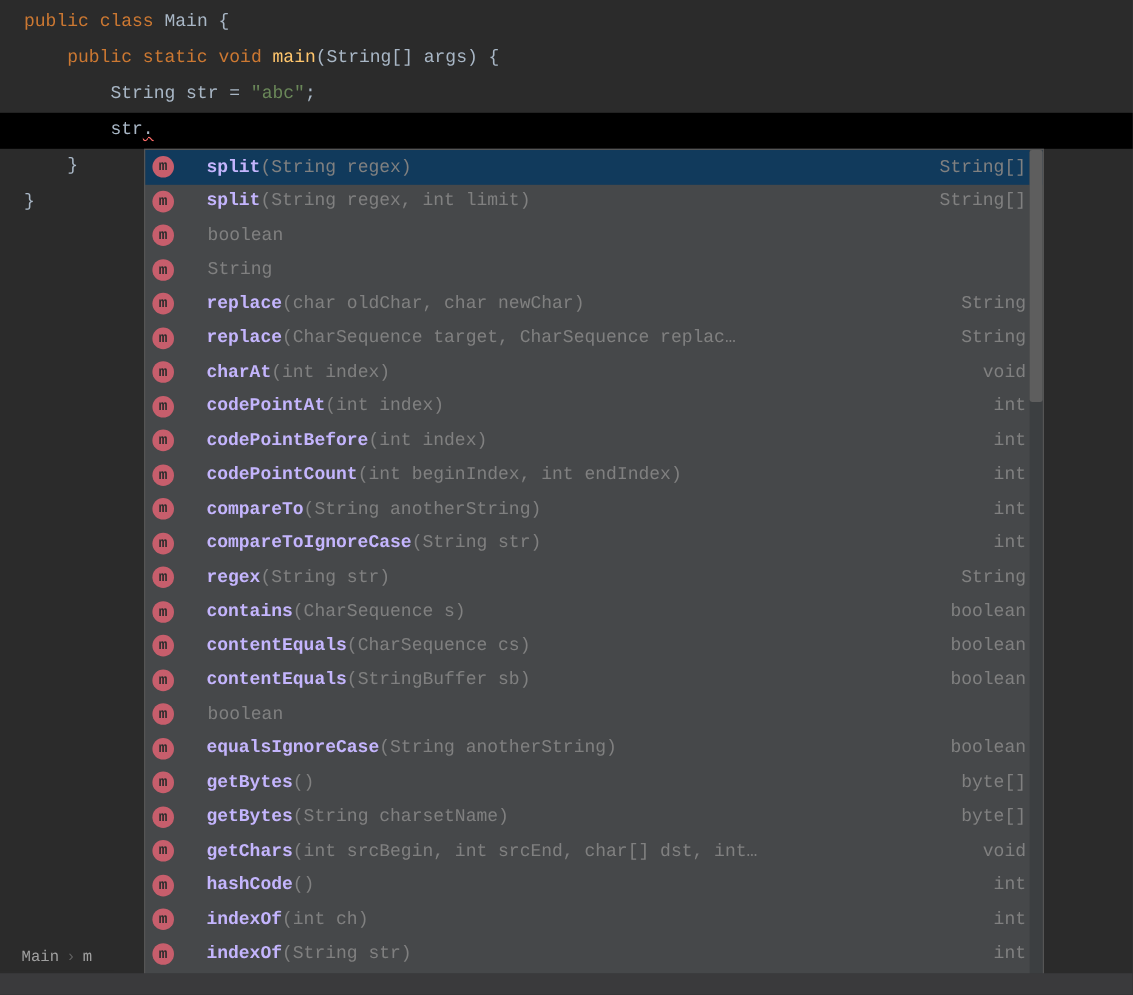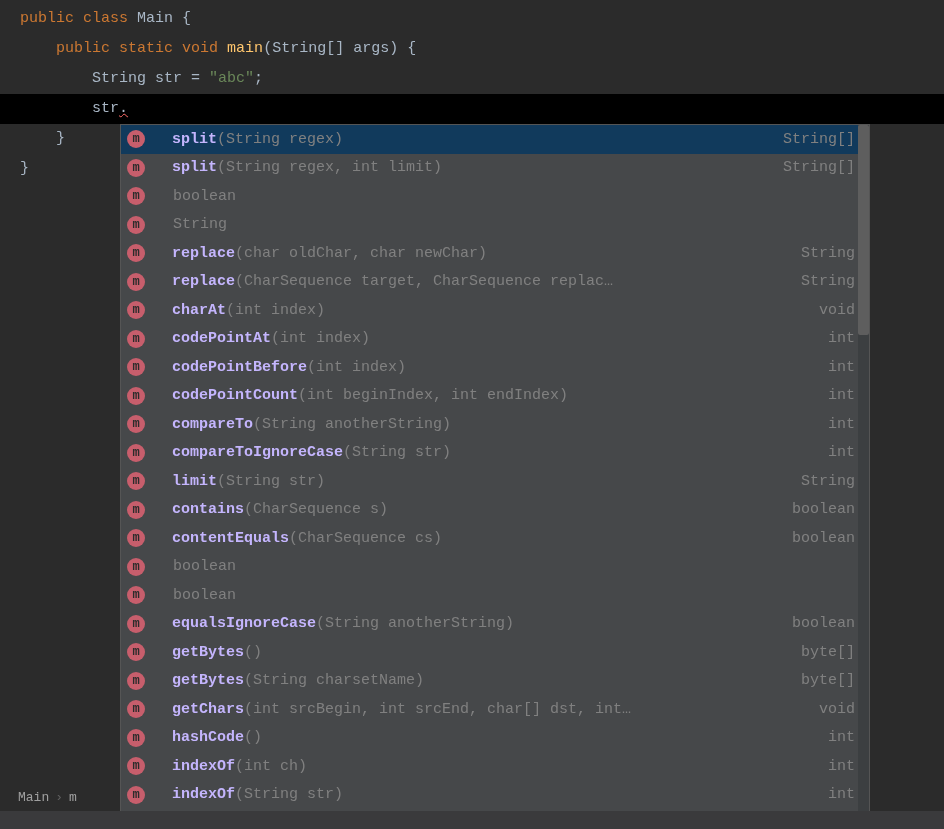--- a/index.html
+++ b/index.html
@@ -217,35 +217,36 @@
         <span class="method-sig"><span class="method-nm">compareTo</span><span class="method-params">(String anotherString)</span></span>
         <span class="return-type">int</span>
       </div>
       <div class="completion-item">
         <span class="icon-m">m</span>
         <span class="method-sig"><span class="method-nm">compareToIgnoreCase</span><span class="method-params">(String str)</span></span>
         <span class="return-type">int</span>
       </div>
       <div class="completion-item">
         <span class="icon-m">m</span>
-        <span class="method-sig"><span class="method-nm">limit</span><span class="method-params">(String str)</span></span>
+        <span class="method-sig"><span class="method-nm">regex</span><span class="method-params">(String str)</span></span>
         <span class="return-type">String</span>
       </div>
       <div class="completion-item">
         <span class="icon-m">m</span>
         <span class="method-sig"><span class="method-nm">contains</span><span class="method-params">(CharSequence s)</span></span>
         <span class="return-type">boolean</span>
       </div>
       <div class="completion-item">
         <span class="icon-m">m</span>
         <span class="method-sig"><span class="method-nm">contentEquals</span><span class="method-params">(CharSequence cs)</span></span>
         <span class="return-type">boolean</span>
       </div>
       <div class="completion-item">
         <span class="icon-m">m</span>
+        <span class="method-sig"><span class="method-nm">contentEquals</span><span class="method-params">(StringBuffer sb)</span></span>
         <span class="return-type">boolean</span>
       </div>
       <div class="completion-item">
         <span class="icon-m">m</span>
         <span class="return-type">boolean</span>
       </div>
       <div class="completion-item">
         <span class="icon-m">m</span>
         <span class="method-sig"><span class="method-nm">equalsIgnoreCase</span><span class="method-params">(String anotherString)</span></span>
         <span class="return-type">boolean</span>

